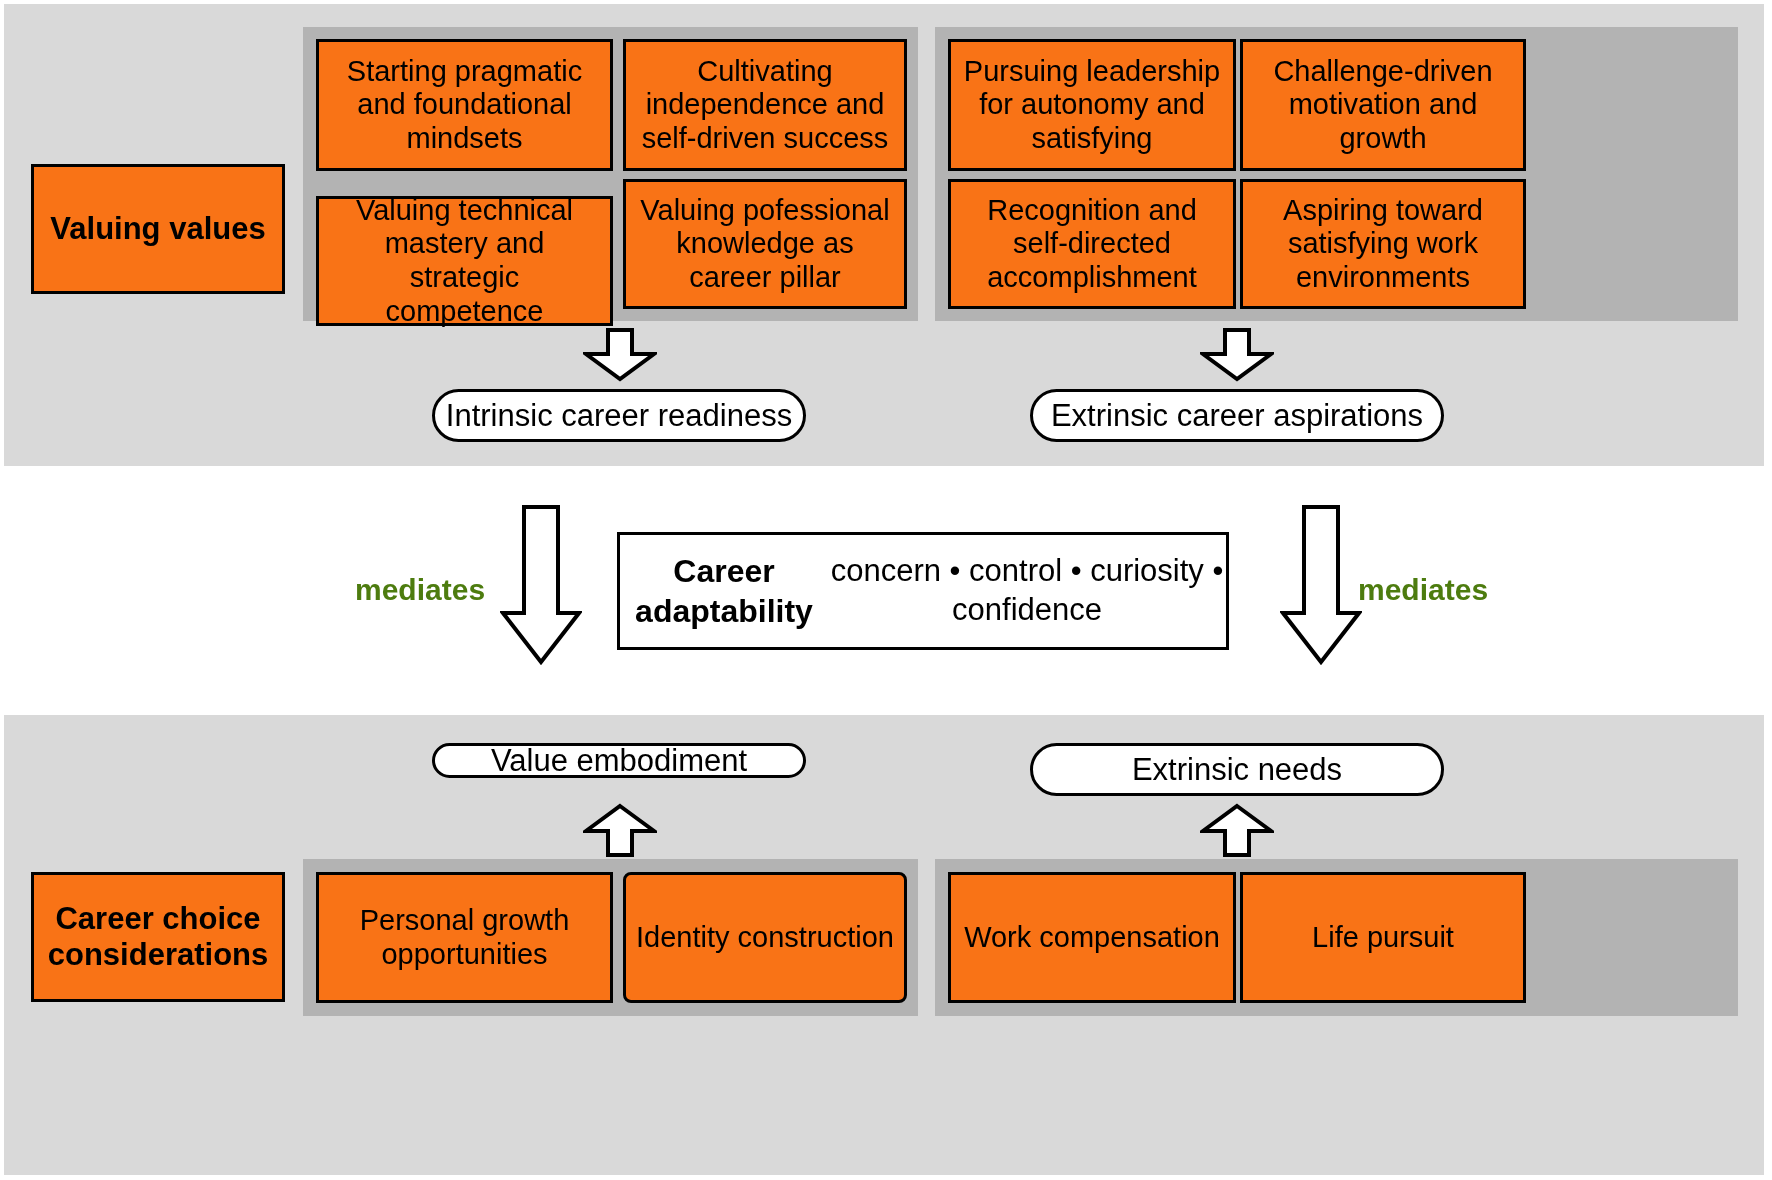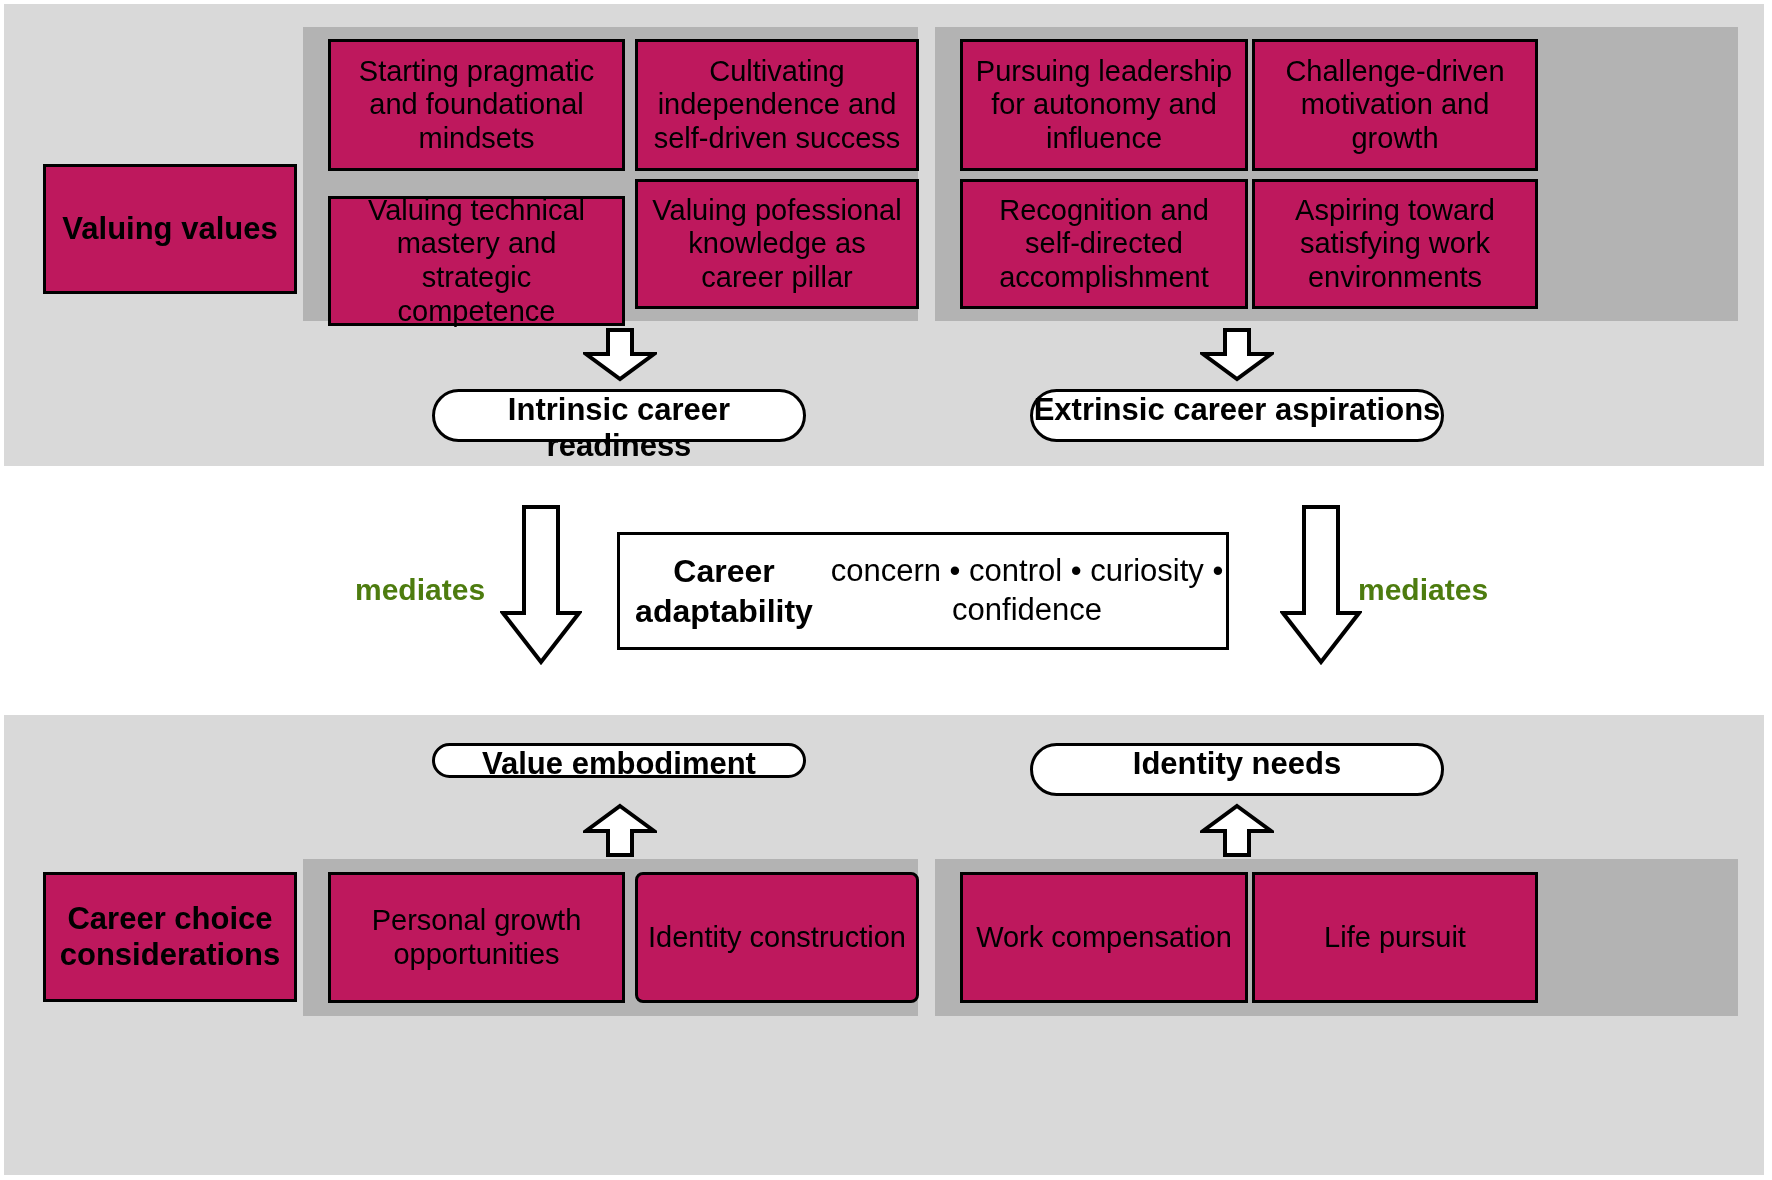--- a/index.html
+++ b/index.html
@@ -27,28 +27,27 @@
   .groupbox {
     position: absolute;
     background: #b3b3b3;
     box-sizing: border-box;
   }
 
   
   .box {
     position: absolute;
     box-sizing: border-box;
-    background: #be185d;
+    background: #f97316;
     border: 3px solid #000000;
     display: flex;
     align-items: center;
     justify-content: flex-start;
     text-align: center;
     color: #000000;
-    margin-left: 12px;
   }
   .box .txt {
     display: block;
     width: 100%;
     padding: 0 8px;
     box-sizing: border-box;
     line-height: 1.16;
   }
 
   .anchor-box {
@@ -61,26 +60,25 @@
   }
 
   
   .capsule {
     position: absolute;
     box-sizing: border-box;
     background: #ffffff;
     border: 3px solid #000000;
     border-radius: 28px;
     display: flex;
-    align-items: flex-start;
+    align-items: center;
     justify-content: center;
     text-align: center;
     font-size: 31px;
     color: #000000;
-    font-weight: bold;
   }
 
   
   .construct {
     position: absolute;
     box-sizing: border-box;
     background: #ffffff;
     border: 3px solid #000000;
     display: flex;
     flex-direction: row;
@@ -147,21 +145,21 @@
     </svg>
   </div>
 
   <div class="capsule" style="left:432px; top:389px; width:374px; height:53px;">
     <span class="txt">Intrinsic career readiness</span>
   </div>
 
   <div class="groupbox" style="left:935px; top:27px; width:803px; height:294px;"></div>
 
   <div class="box item-box" style="left:948px; top:39px; width:288px; height:132px;">
-    <span class="txt">Pursuing leadership for autonomy and influence</span>
+    <span class="txt">Pursuing leadership for autonomy and satisfying</span>
   </div>
   <div class="box item-box" style="left:1240px; top:39px; width:286px; height:132px;">
     <span class="txt">Challenge-driven motivation and growth</span>
   </div>
   <div class="box item-box" style="left:948px; top:179px; width:288px; height:130px;">
     <span class="txt">Recognition and self-directed accomplishment</span>
   </div>
   <div class="box item-box" style="left:1240px; top:179px; width:286px; height:130px;">
     <span class="txt">Aspiring toward satisfying work environments</span>
   </div>
@@ -216,21 +214,21 @@
   <div class="groupbox" style="left:303px; top:859px; width:615px; height:157px;"></div>
 
   <div class="box item-box" style="left:316px; top:872px; width:297px; height:131px;">
     <span class="txt">Personal growth opportunities</span>
   </div>
   <div class="box item-box" style="left:623px; top:872px; width:284px; height:131px;border-radius:8px;">
     <span class="txt">Identity construction</span>
   </div>
 
   <div class="capsule" style="left:1030px; top:743px; width:414px; height:53px;">
-    <span class="txt">Identity needs</span>
+    <span class="txt">Extrinsic needs</span>
   </div>
 
   <div class="arrow" style="left:1200px; top:803px; width:74px; height:54px;">
     <svg width="74" height="54" viewBox="0 0 74 54">
       <polygon points="37,3 71,28 49,28 49,52 25,52 25,28 3,28" fill="#ffffff" stroke="#000000" stroke-width="4" stroke-linejoin="miter"></polygon>
     </svg>
   </div>
 
   <div class="groupbox" style="left:935px; top:859px; width:803px; height:157px;"></div>
 

